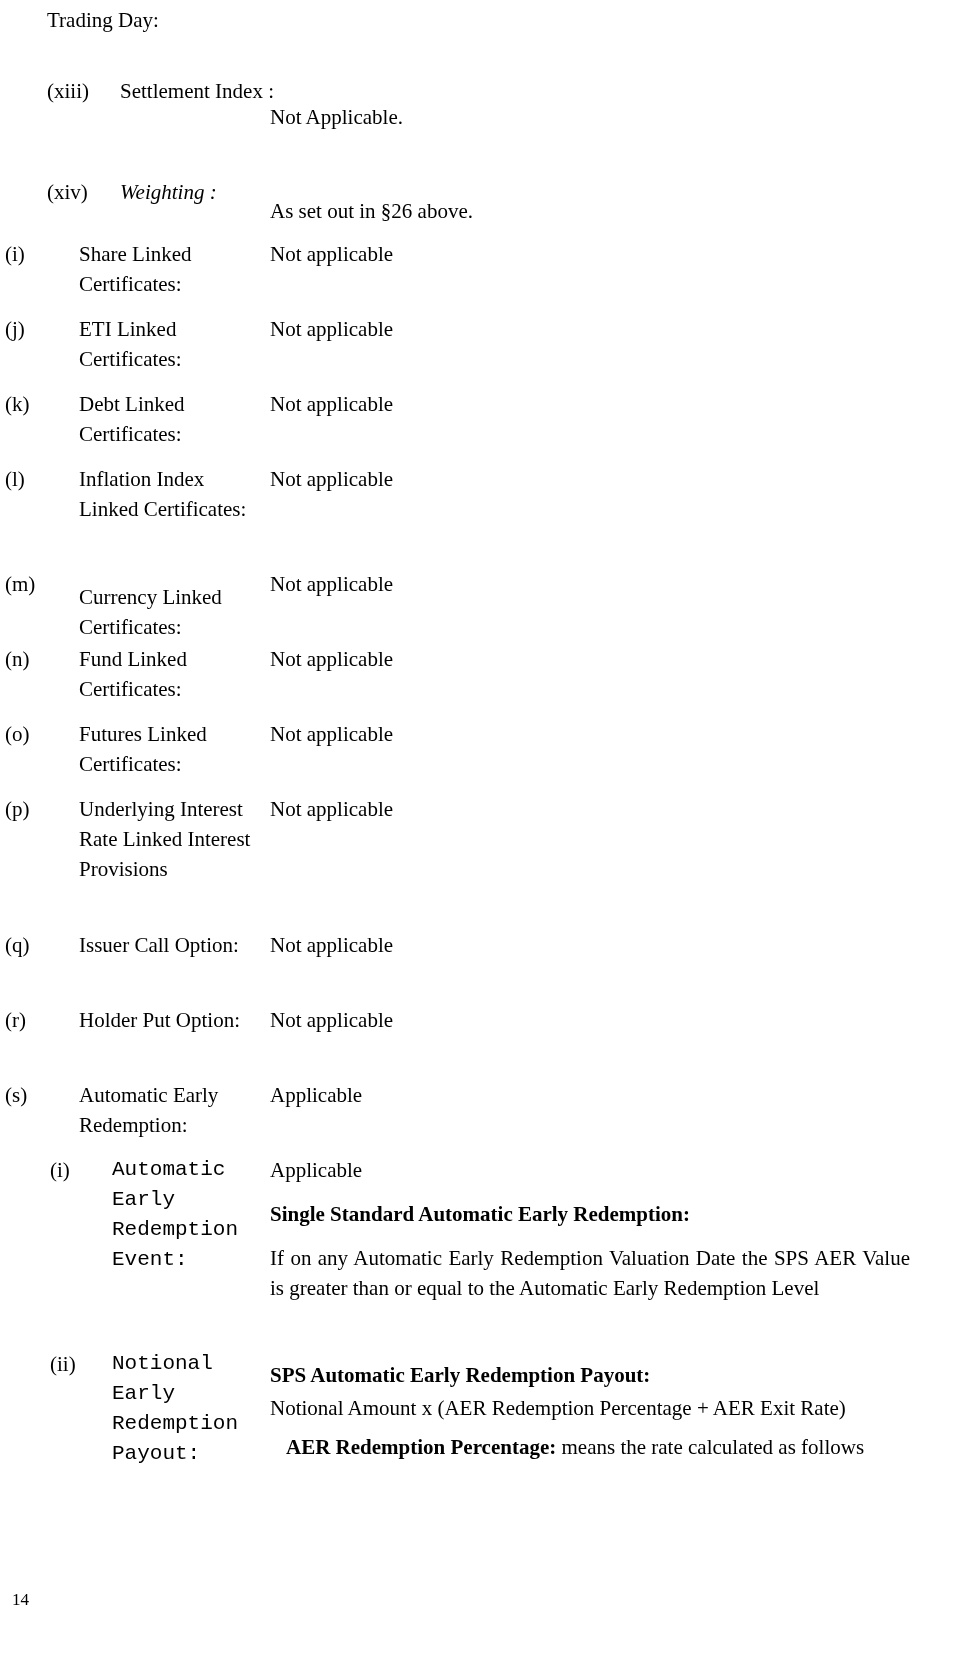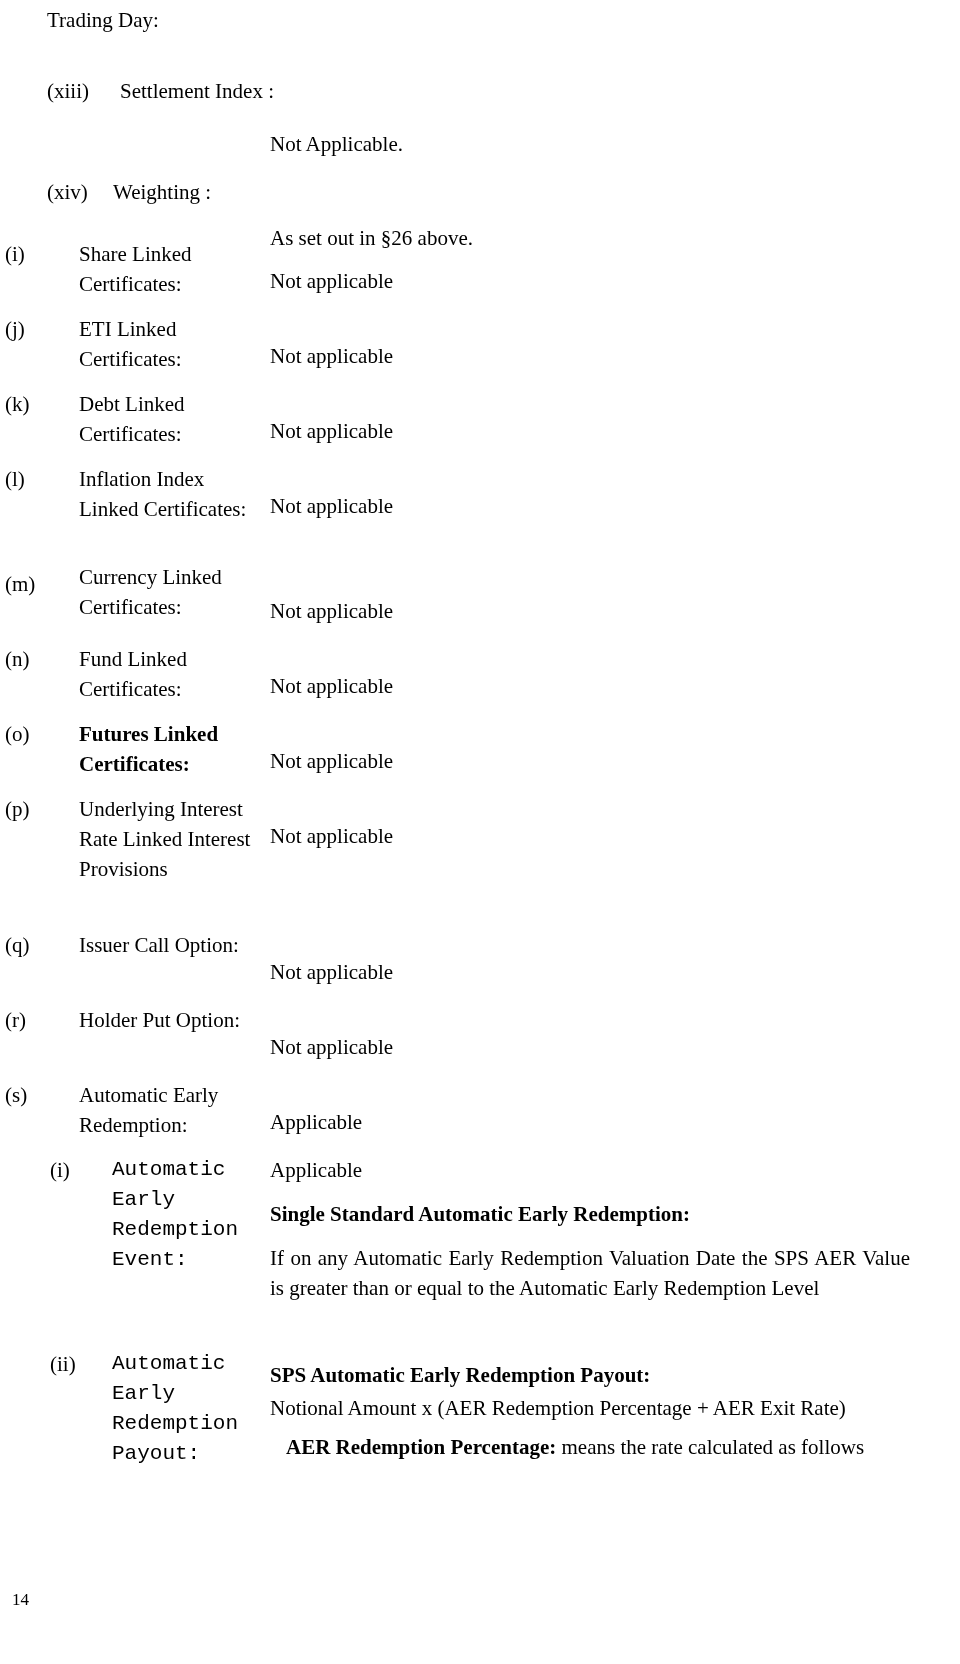--- a/index.html
+++ b/index.html
@@ -39,21 +39,20 @@
     font-size: 21px;
     line-height: 30px;
     width: 190px;
   }
   .col-value {
     position: absolute;
     left: 270px;
     font-size: 21px;
     line-height: 30px;
     width: 640px;
-    margin-top: 27px;
   }
   .value-block {
     position: absolute;
     left: 270px;
     width: 640px;
     font-size: 21px;
     line-height: 30px;
   }
   .just {
     text-align: justify;
@@ -91,21 +90,21 @@
   <div class="heading-line">Trading Day:</div>
 
   <div>
     <div class="col-num" style="left:47px; top:76px;">(xiii)</div>
     <div class="col-label" style="left:120px; top:76px;">Settlement Index :</div>
     <div class="col-value" style="top:102px;">Not Applicable.</div>
   </div>
 
   <div>
     <div class="col-num" style="left:47px; top:177px;">(xiv)</div>
-    <div class="col-label" style="left:113px; top:177px;">Weighting :</div>
+    <div class="col-label" style="left:120px; top:177px;font-style:italic;">Weighting :</div>
     <div class="col-value" style="top:196px;">As set out in §26 above.</div>
   </div>
 
   <div>
     <div class="col-num" style="left:5px; top:239px;">(i)</div>
     <div class="col-label" style="left:79px; top:239px;">Share Linked Certificates:</div>
     <div class="col-value" style="top:239px;">Not applicable</div>
   </div>
 
   <div>
@@ -121,33 +120,33 @@
   </div>
 
   <div>
     <div class="col-num" style="left:5px; top:464px;">(l)</div>
     <div class="col-label" style="left:79px; top:464px; width:175px;">Inflation Index Linked Certificates:</div>
     <div class="col-value" style="top:464px;">Not applicable</div>
   </div>
 
   <div>
     <div class="col-num" style="left:5px; top:569px;">(m)</div>
-    <div class="col-label" style="left:79px; top:562px;">Currency Linked Certificates:</div>
+    <div class="col-label" style="left:79px; top:582px;">Currency Linked Certificates:</div>
     <div class="col-value" style="top:569px;">Not applicable</div>
   </div>
 
   <div>
     <div class="col-num" style="left:5px; top:644px;">(n)</div>
     <div class="col-label" style="left:79px; top:644px;">Fund Linked Certificates:</div>
     <div class="col-value" style="top:644px;">Not applicable</div>
   </div>
 
   <div>
     <div class="col-num" style="left:5px; top:719px;">(o)</div>
-    <div class="col-label" style="left:79px; top:719px;font-weight:bold;">Futures Linked Certificates:</div>
+    <div class="col-label" style="left:79px; top:719px;">Futures Linked Certificates:</div>
     <div class="col-value" style="top:719px;">Not applicable</div>
   </div>
 
   <div>
     <div class="col-num" style="left:5px; top:794px;">(p)</div>
     <div class="col-label" style="left:79px; top:794px; width:175px;">Underlying Interest Rate Linked Interest Provisions</div>
     <div class="col-value" style="top:794px;">Not applicable</div>
   </div>
 
   <div>
@@ -171,21 +170,21 @@
   <div>
     <div class="sub-num" style="left:50px; top:1155px;">(i)</div>
     <div class="sub-label" style="left:112px; top:1155px;">Automatic Early Redemption Event:</div>
     <div class="value-block" style="top:1155px;">Applicable</div>
     <div class="value-block bold" style="top:1199px;">Single Standard Automatic Early Redemption:</div>
     <div class="value-block just" style="top:1243px;">If on any Automatic Early Redemption Valuation Date the SPS AER Value is greater than or equal to the Automatic Early Redemption Level</div>
   </div>
 
   <div>
     <div class="sub-num" style="left:50px; top:1349px;">(ii)</div>
-    <div class="sub-label" style="left:112px; top:1349px;">Automatic Early Redemption Payout:</div>
+    <div class="sub-label" style="left:112px; top:1349px;">Notional Early Redemption Payout:</div>
     <div class="value-block bold" style="top:1349px;margin-top:11px;">SPS Automatic Early Redemption Payout:</div>
     <div class="value-block" style="top:1393px;">Notional Amount x (AER Redemption Percentage + AER Exit Rate)</div>
     <div class="value-block" style="top:1432px;margin-left:16px;">
       <span class="bold">AER Redemption Percentage:</span><span> means the rate calculated as follows</span>
     </div>
   </div>
 
   <div class="page-number">14</div>
 
 </div>

